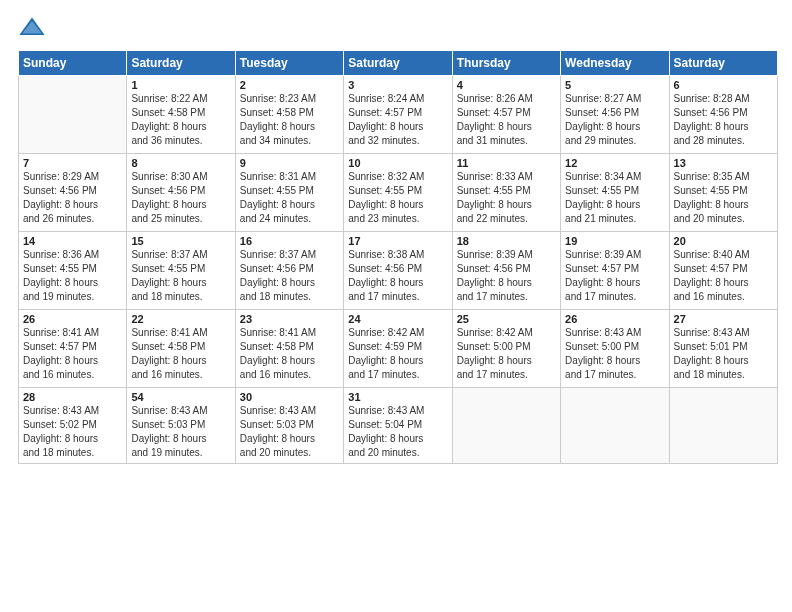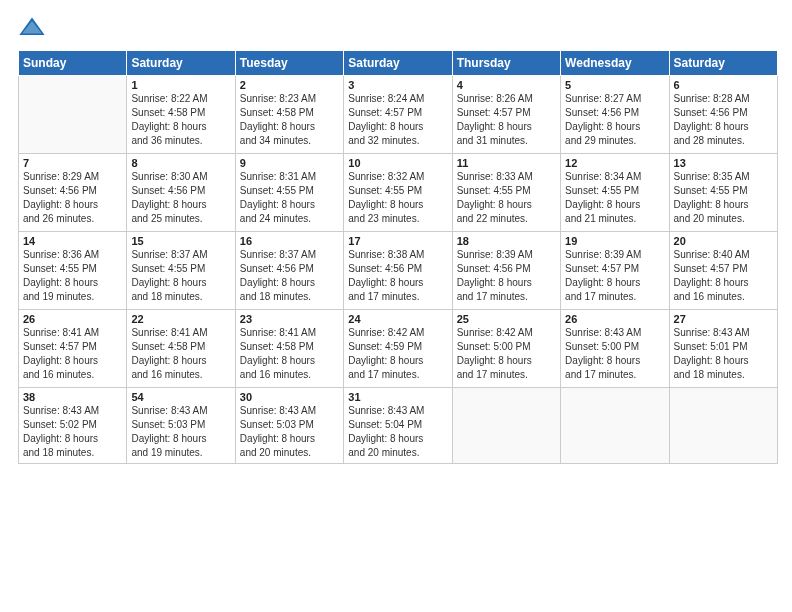--- a/index.html
+++ b/index.html
@@ -241,21 +241,21 @@
             <span class="day-num">26</span>
             <div class="day-info">Sunrise: 8:43 AM<br>Sunset: 5:00 PM<br>Daylight: 8 hours<br>and 17 minutes.</div>
           </td>
           <td>
             <span class="day-num">27</span>
             <div class="day-info">Sunrise: 8:43 AM<br>Sunset: 5:01 PM<br>Daylight: 8 hours<br>and 18 minutes.</div>
           </td>
         </tr>
         <tr class="last-row">
           <td>
-            <span class="day-num">38</span>
+            <span class="day-num">28</span>
             <div class="day-info">Sunrise: 8:43 AM<br>Sunset: 5:02 PM<br>Daylight: 8 hours<br>and 18 minutes.</div>
           </td>
           <td>
             <span class="day-num">54</span>
             <div class="day-info">Sunrise: 8:43 AM<br>Sunset: 5:03 PM<br>Daylight: 8 hours<br>and 19 minutes.</div>
           </td>
           <td>
             <span class="day-num">30</span>
             <div class="day-info">Sunrise: 8:43 AM<br>Sunset: 5:03 PM<br>Daylight: 8 hours<br>and 20 minutes.</div>
           </td>

